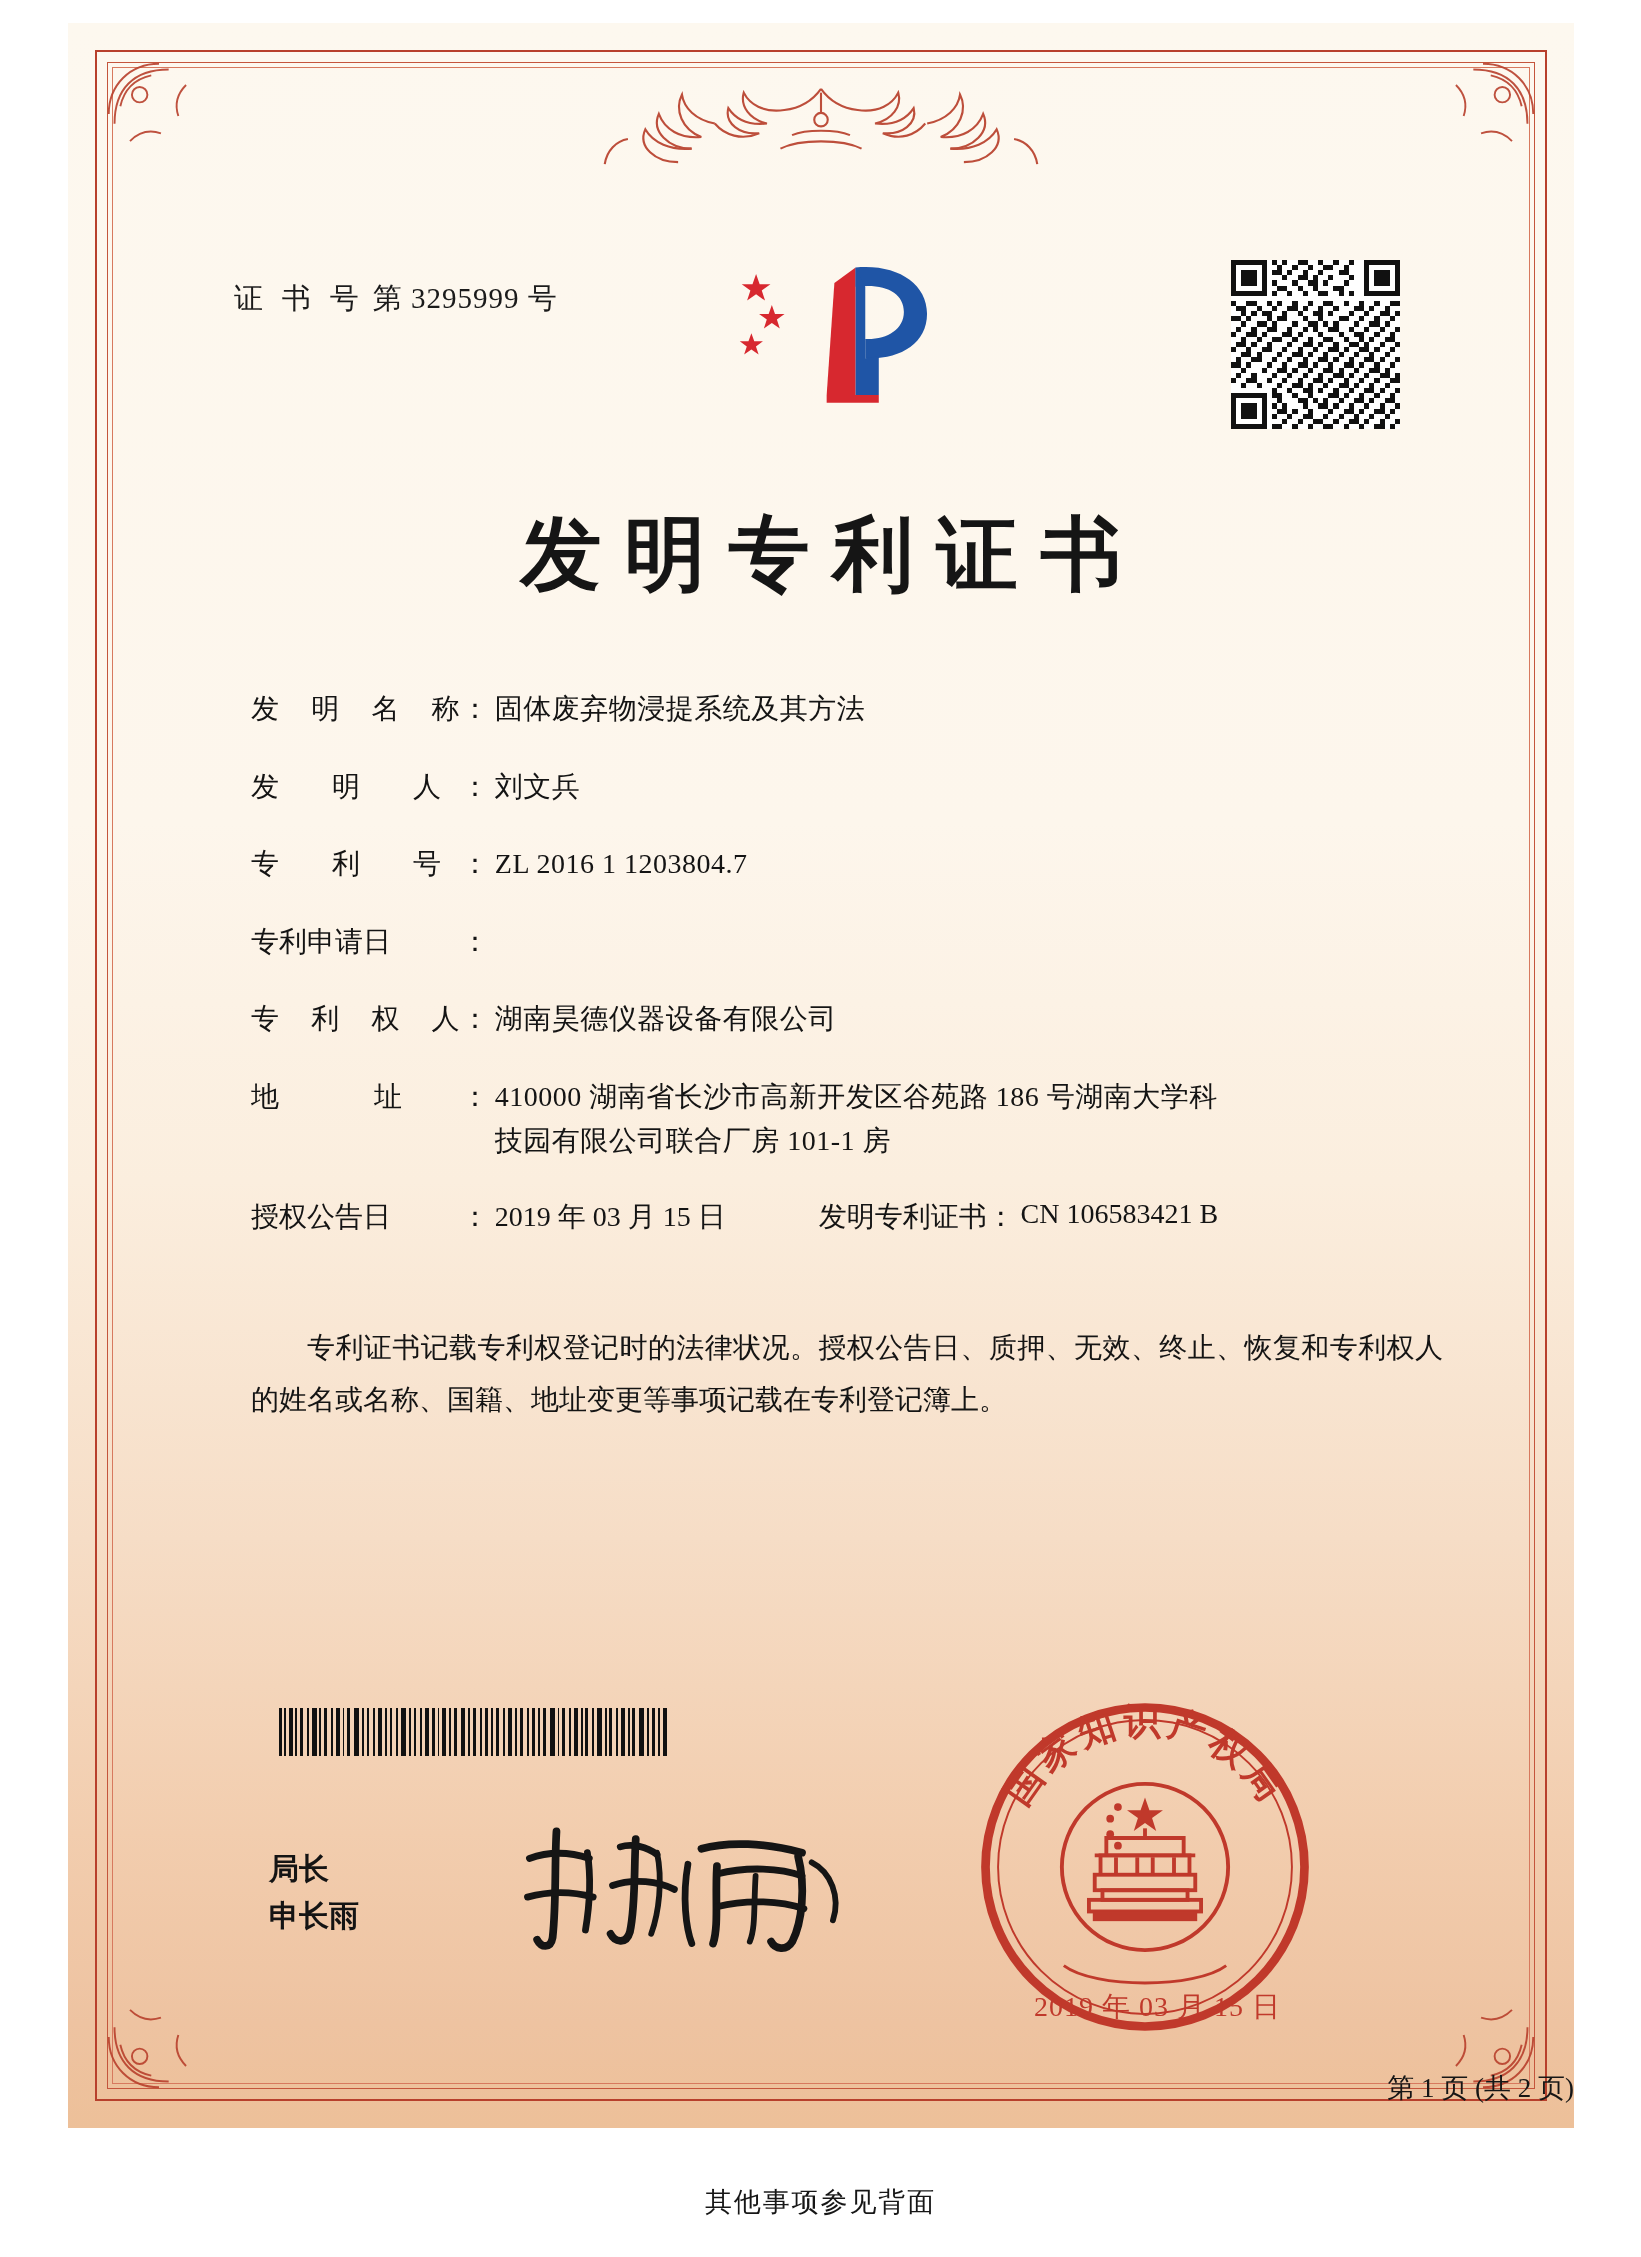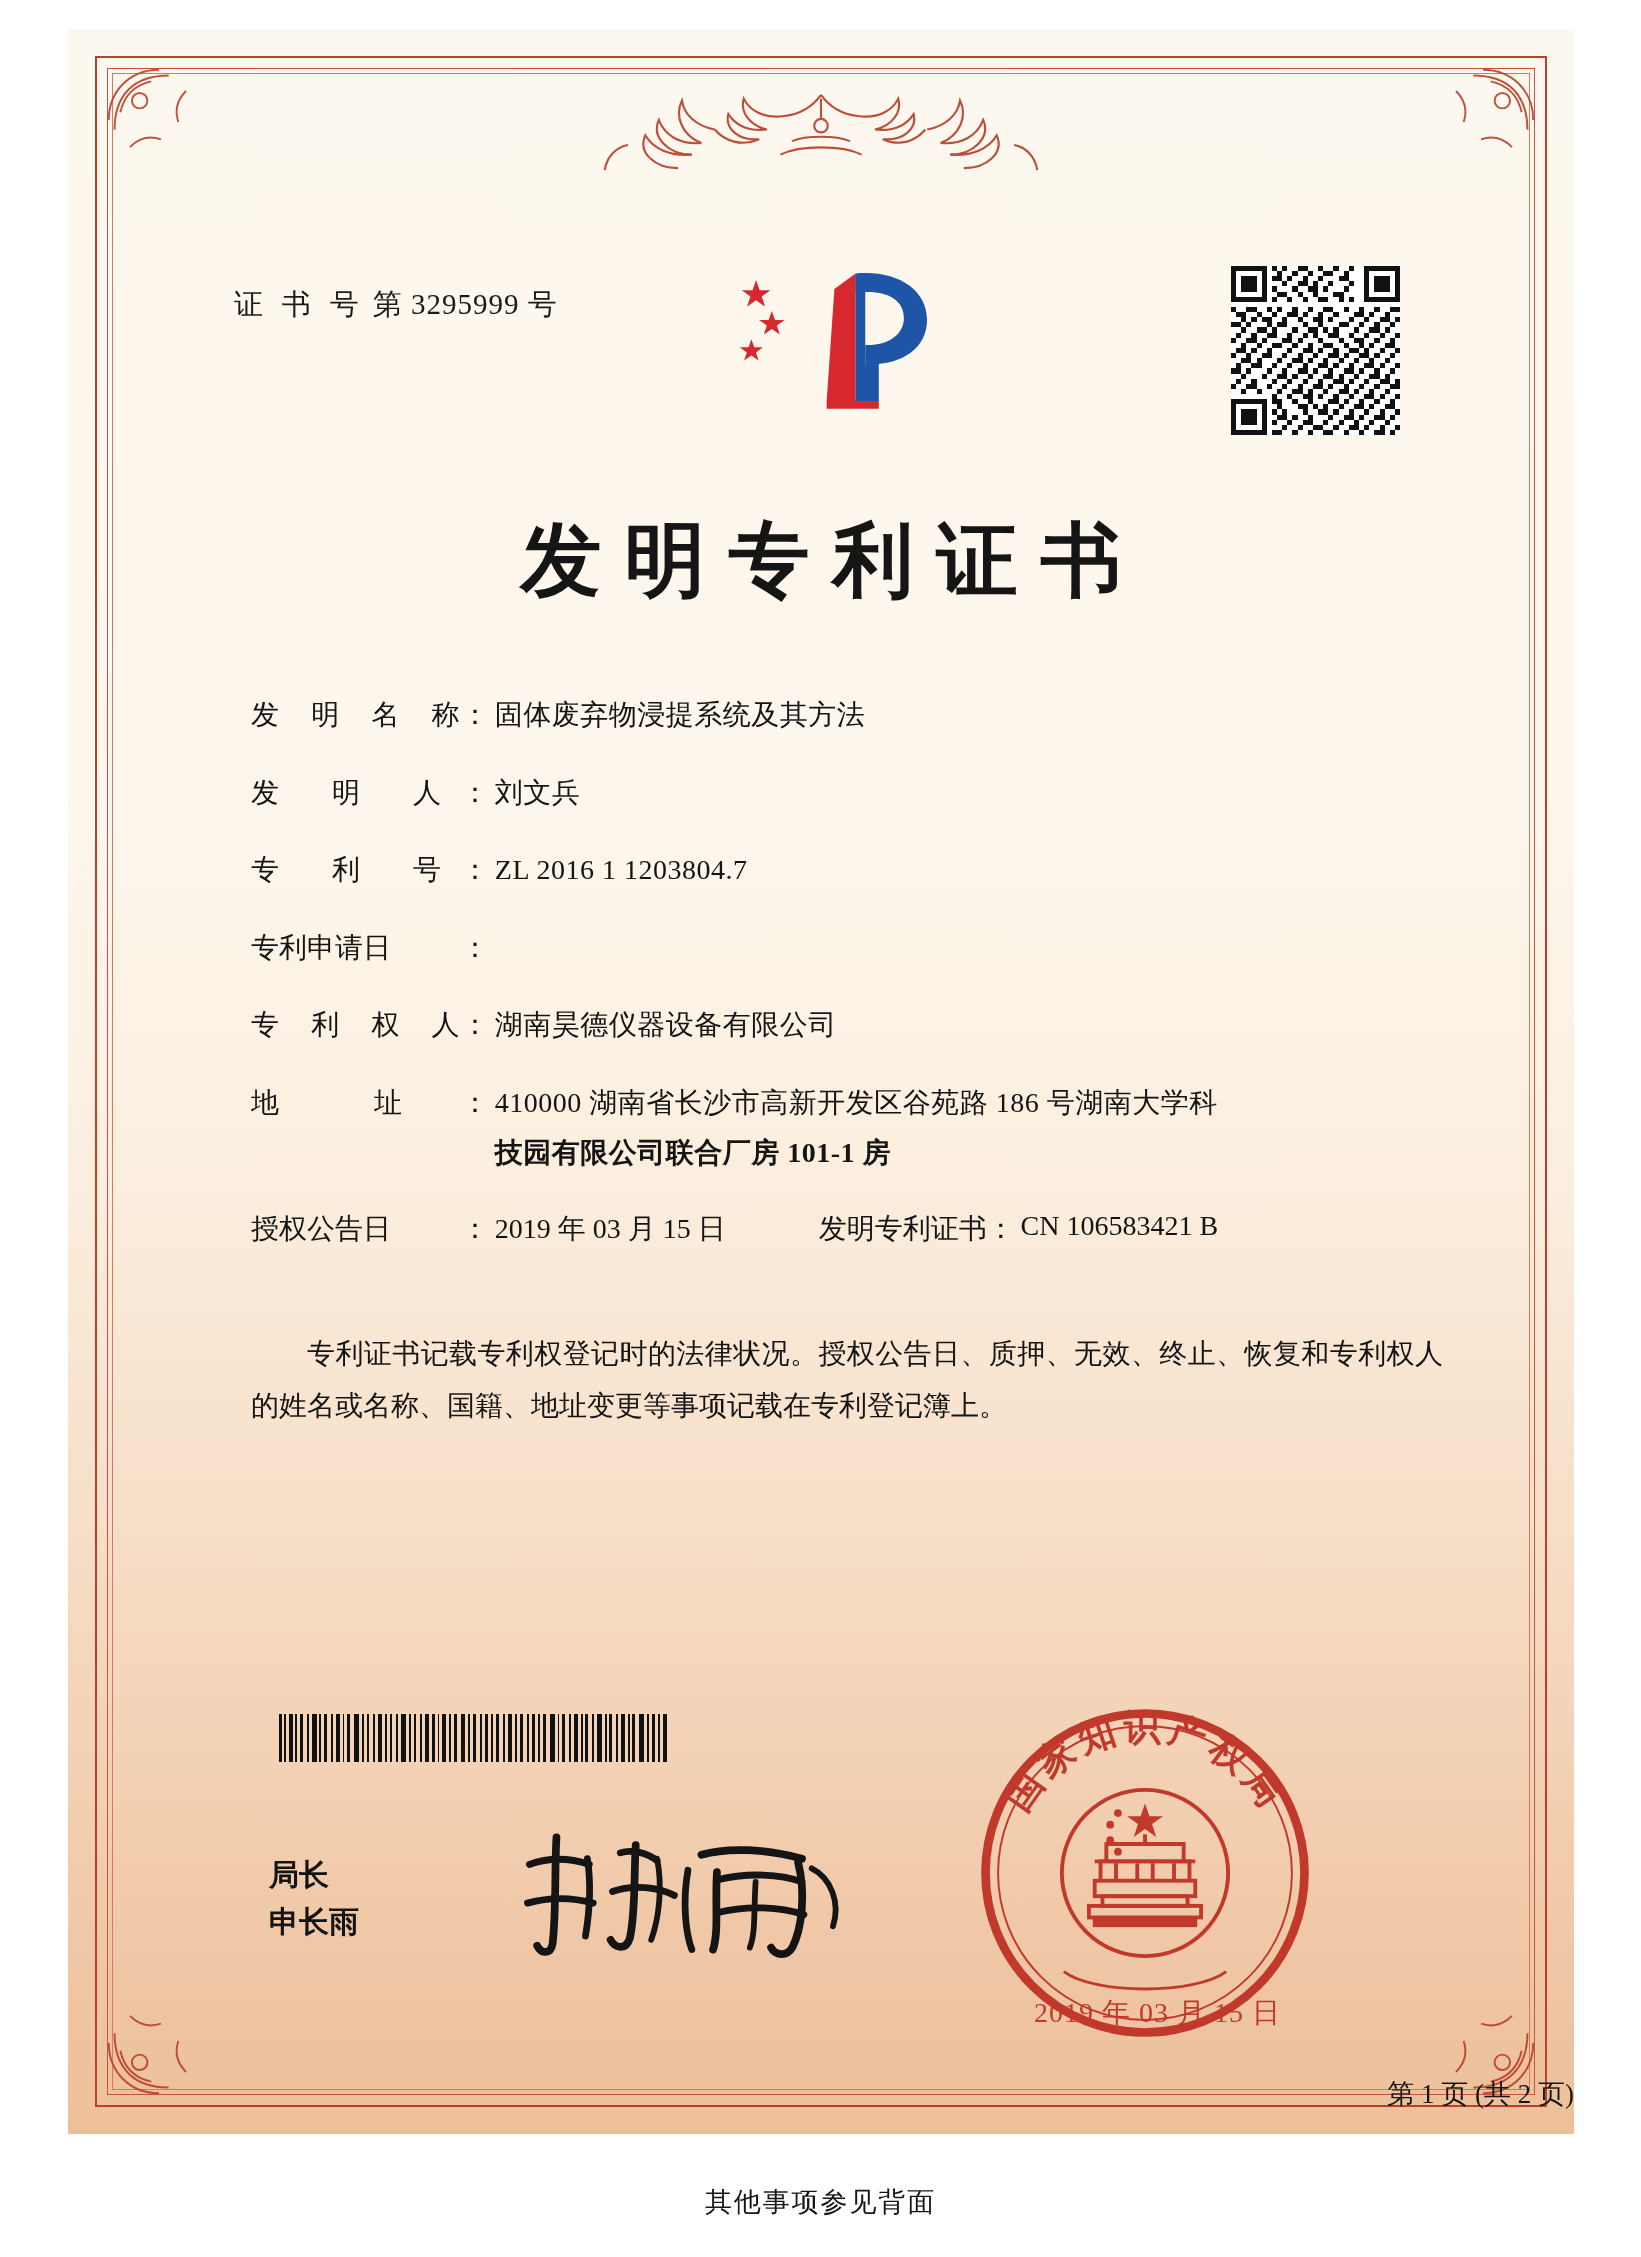--- a/index.html
+++ b/index.html
@@ -12,21 +12,21 @@
     height: 2257px;
     font-family: "Liberation Serif", "DejaVu Serif", serif;
     position: relative;
     overflow: hidden;
   }
 
   
   .cert-page {
     position: absolute;
     left: 68px;
-    top: 29px;
+    top: 23px;
     width: 1506px;
     height: 2105px;
     background:
       linear-gradient(to bottom,
         #fdf8ef 0%,
         #fdf6ec 38%,
         #fbeede 55%,
         #f6ddc6 72%,
         #f2cdae 86%,
         #eec3a1 95%,
@@ -148,21 +148,21 @@
   .f-label.sp3 { letter-spacing: 0px; font-family: Liberation Serif, serif; }
   .f-label.sp4 { letter-spacing: 44px; }
   .f-colon {
     flex: 0 0 auto;
     margin-right: 5.8px;
   }
   .f-value {
     flex: 1 1 auto;
     letter-spacing: 0.5px;
   }
-  .f-value .line2 { display: block; margin-top: 9px; font-weight: bold; }
+  .f-value .line2 { display: block; margin-top: 3px; }
 
   .row-inline {
     display: flex;
     align-items: center;
     font-size: 28px;
     margin-bottom: 37px;
   }
   .row-inline .seg2 { margin-left: 93px; display: flex; }
   .row-inline .seg2 .f-label { width: auto; flex: 0 0 auto; letter-spacing: 0; }
 

